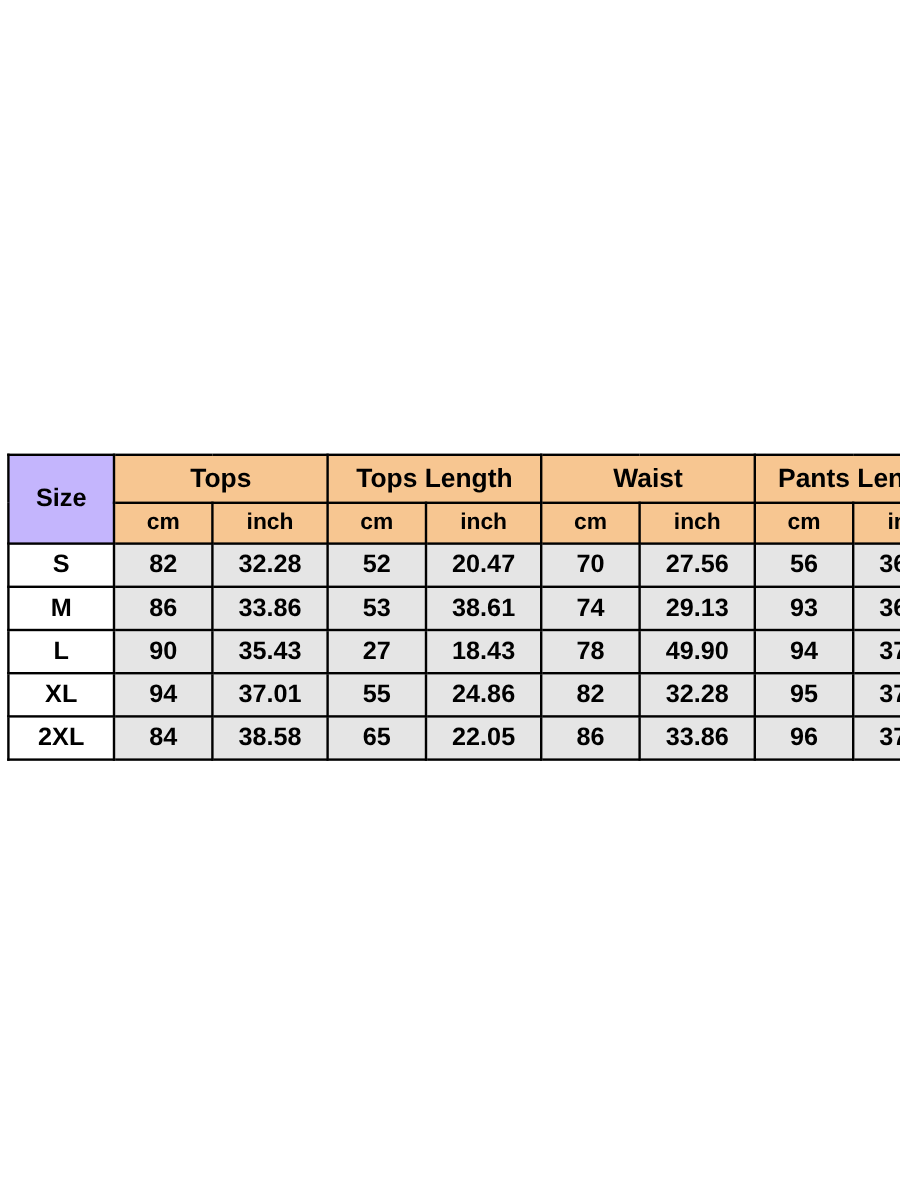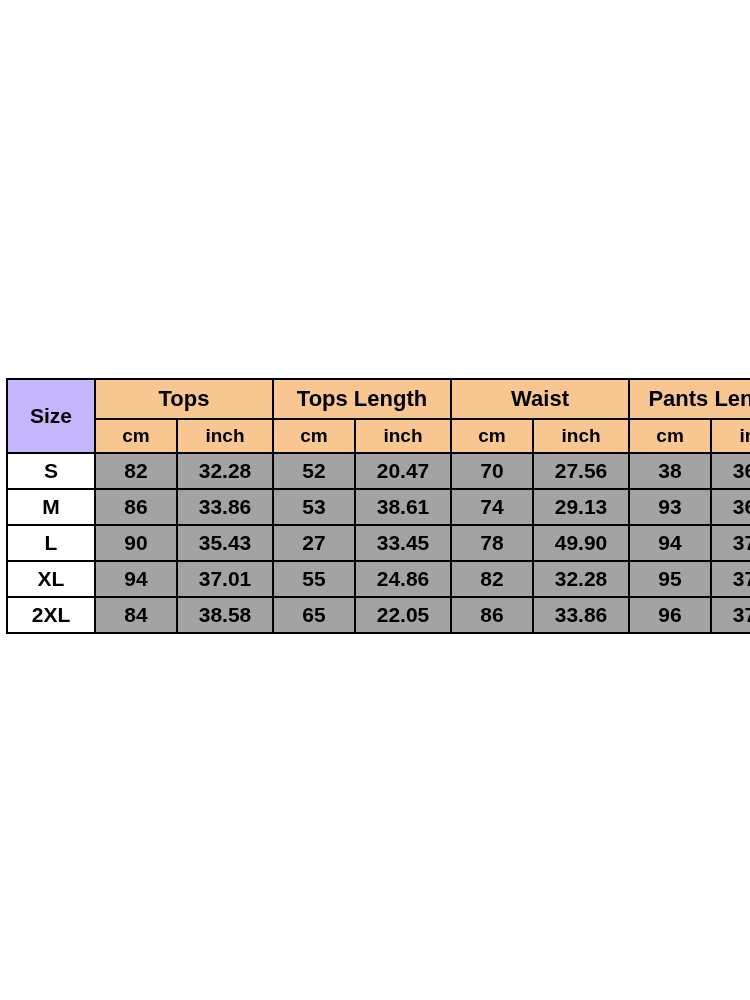--- a/index.html
+++ b/index.html
@@ -44,21 +44,21 @@
     background: #f7c691;
     font-size: 19px;
     height: 32px;
     margin-left: 28px;
   }
   .size-corner {
     background: #c4b5fd;
     font-size: 21px;
   }
   .body-cell {
-    background: #a3a3a3;
+    background: #e5e5e5;
     font-size: 21px;
     height: 34px;
   }
   .size-cell {
     background: #ffffff;
     font-size: 21px;
   }
   
   col.c-size { width: 88px; }
   col.c-cm   { width: 82px; }
@@ -101,40 +101,40 @@
     </thead>
     <tbody>
       <tr>
         <td class="size-cell">S</td>
         <td class="body-cell">82</td>
         <td class="body-cell">32.28</td>
         <td class="body-cell">52</td>
         <td class="body-cell">20.47</td>
         <td class="body-cell">70</td>
         <td class="body-cell">27.56</td>
-        <td class="body-cell">38</td>
+        <td class="body-cell">56</td>
         <td class="body-cell">36.22</td>
       </tr>
       <tr>
         <td class="size-cell">M</td>
         <td class="body-cell">86</td>
         <td class="body-cell">33.86</td>
         <td class="body-cell">53</td>
         <td class="body-cell">38.61</td>
         <td class="body-cell">74</td>
         <td class="body-cell">29.13</td>
         <td class="body-cell">93</td>
         <td class="body-cell">36.61</td>
       </tr>
       <tr>
         <td class="size-cell">L</td>
         <td class="body-cell">90</td>
         <td class="body-cell">35.43</td>
         <td class="body-cell">27</td>
-        <td class="body-cell">33.45</td>
+        <td class="body-cell">18.43</td>
         <td class="body-cell">78</td>
         <td class="body-cell">49.90</td>
         <td class="body-cell">94</td>
         <td class="body-cell">37.01</td>
       </tr>
       <tr>
         <td class="size-cell">XL</td>
         <td class="body-cell">94</td>
         <td class="body-cell">37.01</td>
         <td class="body-cell">55</td>

